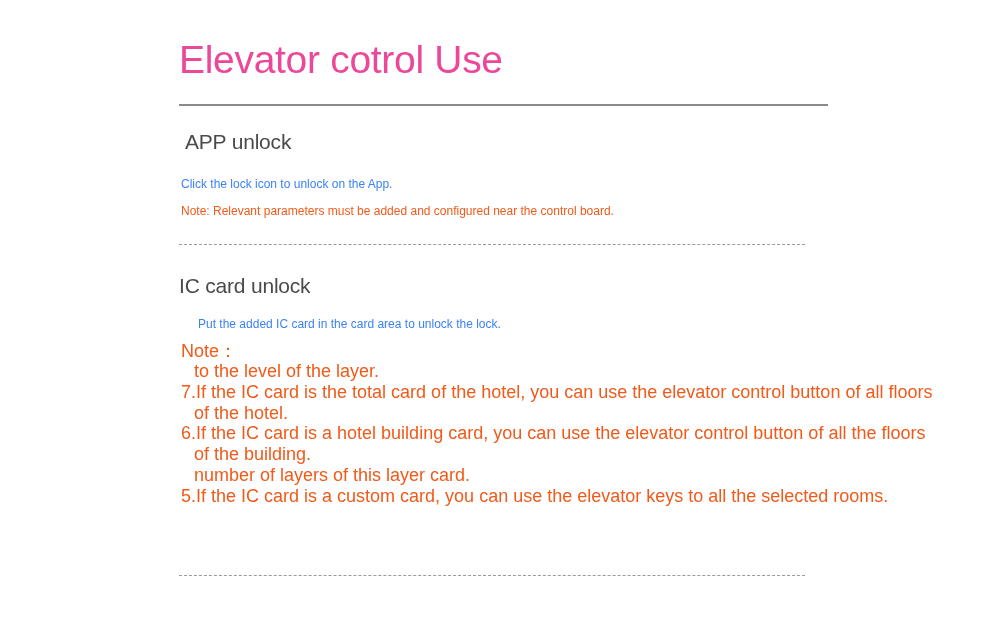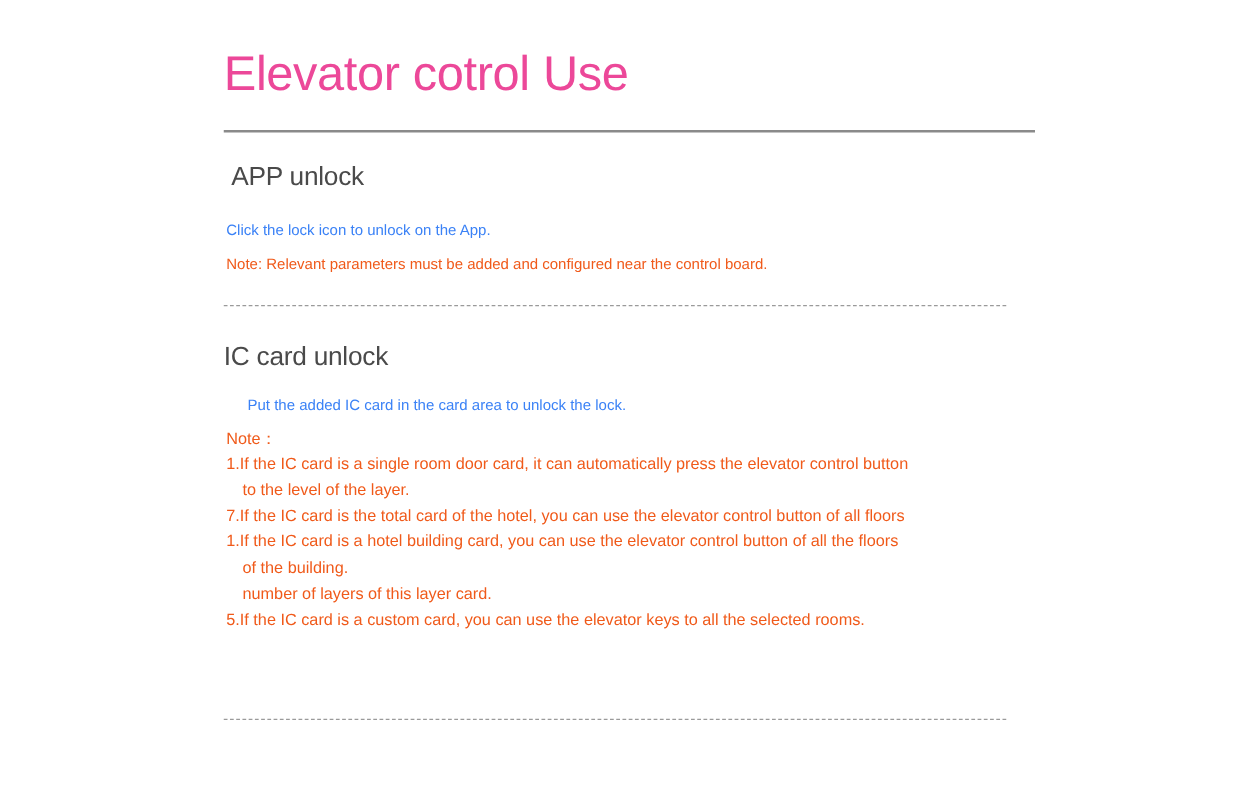--- a/index.html
+++ b/index.html
@@ -4,21 +4,21 @@
 <style>
   html, body { margin: 0; padding: 0; background: #ffffff; }
   body { width: 1000px; height: 633px; position: relative; overflow: hidden;
          font-family: "Liberation Sans", "DejaVu Sans", sans-serif; }
   .abs { position: absolute; white-space: nowrap; }
   .title { left: 179px; top: 38px; font-size: 39px; color: #ec4899; letter-spacing: -0.3px; }
   .rule { left: 179px; top: 104px; width: 649px; height: 0; border-top: 2px solid #8a8a8a; }
   .h2 { font-size: 21px; color: #4a4a4a; letter-spacing: -0.2px; }
   .body { font-size: 12px; color: #3b82f6; }
   .note { font-size: 12px; color: #f05a1a; }
-  .small { font-size: 13px; color: #f05a1a; line-height: 20.8px; }
+  .small { font-size: 18px; color: #f05a1a; line-height: 20.8px; }
   .dash { left: 179px; width: 626px; height: 0; border-top: 1px dashed #9a9a9a; }
   .list { left: 181px; top: 361px; margin: 0; padding: 0; list-style: none; }
   .list li { white-space: nowrap; }
   .list .l1 { display: block; }
   .list .l2 { display: block; padding-left: 13px; }
 </style>
 </head>
 <body>
 
 <div class="abs title">Elevator cotrol Use</div>
@@ -31,28 +31,28 @@
 </section>
 
 <div class="abs dash" style="top:244px;"></div>
 
 <section>
   <div class="abs h2" style="left:179px; top:259px;margin-top:15px;">IC card unlock</div>
   <div class="abs body" style="left:198px; top:317px;">Put the added IC card in the card area to unlock the lock.</div>
   <div class="abs small" style="left:181px; top:341px;">Note：</div>
   <ul class="abs list small">
     <li>
-      <span class="l1">1.If the IC card is a single room door card, it can automatically press the elevator control button</span>
       <span class="l2">to the level of the layer.</span>
     </li>
     <li>
       <span class="l1">7.If the IC card is the total card of the hotel, you can use the elevator control button of all floors</span>
+      <span class="l2">of the hotel.</span>
     </li>
     <li>
-      <span class="l1">1.If the IC card is a hotel building card, you can use the elevator control button of all the floors</span>
+      <span class="l1">6.If the IC card is a hotel building card, you can use the elevator control button of all the floors</span>
       <span class="l2">of the building.</span>
     </li>
     <li>
       <span class="l2">number of layers of this layer card.</span>
     </li>
     <li>
       <span class="l1">5.If the IC card is a custom card, you can use the elevator keys to all the selected rooms.</span>
     </li>
   </ul>
 </section>

